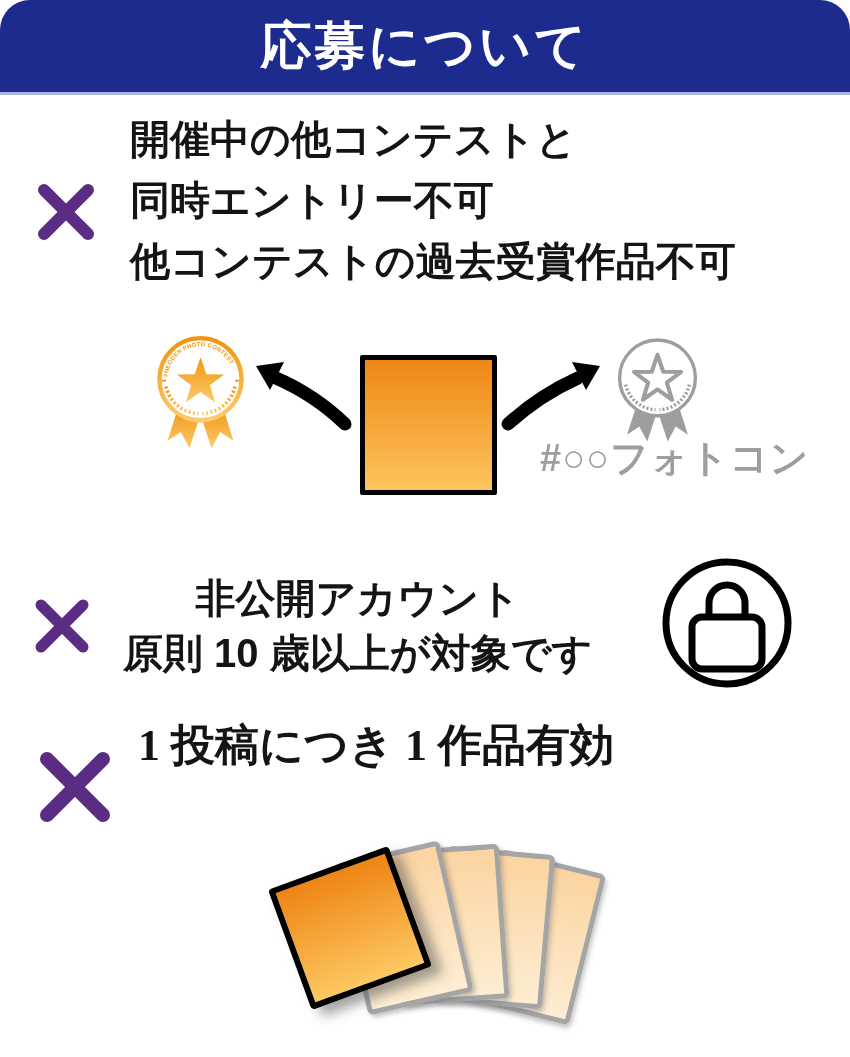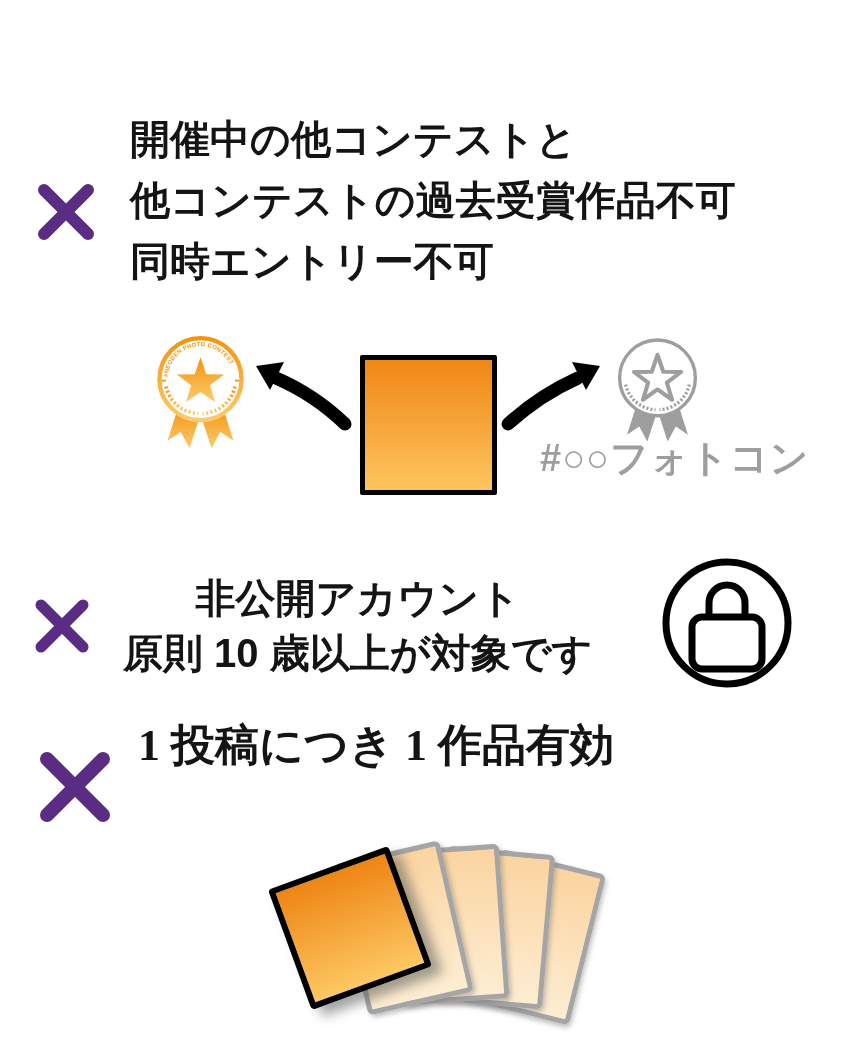--- a/index.html
+++ b/index.html
@@ -58,29 +58,32 @@
     background:linear-gradient(180deg,#ee8514 0%,#fdc863 100%);
     transform:rotate(-20deg);z-index:10;
     box-shadow:8px 10px 12px rgba(90,90,90,.55);
   }
 </style>
 </head>
 <body>
 
 <div class="canvas">
 
+  <div class="header">
+    <h1>応募について</h1>
+  </div>
 
   <svg class="xmark x1" width="64" height="64" viewBox="0 0 64 64">
     <line x1="10" y1="10" x2="54" y2="54" stroke="#5b2c83" stroke-width="12" stroke-linecap="round"></line>
     <line x1="54" y1="10" x2="10" y2="54" stroke="#5b2c83" stroke-width="12" stroke-linecap="round"></line>
   </svg>
   <div class="rule-text rt1">
     <div>開催中の他コンテストと</div>
+    <div>同時エントリー不可</div>
     <div>他コンテストの過去受賞作品不可</div>
-    <div>同時エントリー不可</div>
   </div>
 
   <svg class="medal gold-medal" viewBox="0 0 170 180">
     <defs>
       <linearGradient id="goldGrad" x1="0" y1="0" x2="0" y2="1">
         <stop offset="0" stop-color="#f2940e"></stop>
         <stop offset="1" stop-color="#fccb6e"></stop>
       </linearGradient>
       <path id="arcPath" d="M 40,78 A 45,45 0 1 1 130,78" fill="none"></path>
     </defs>

